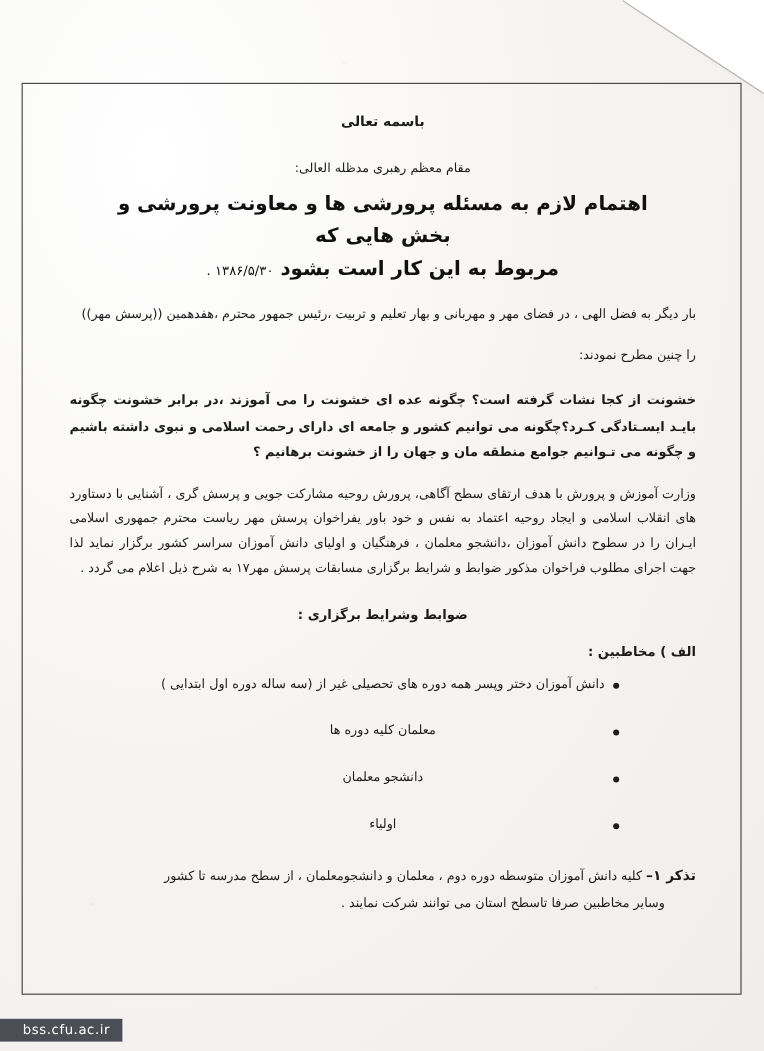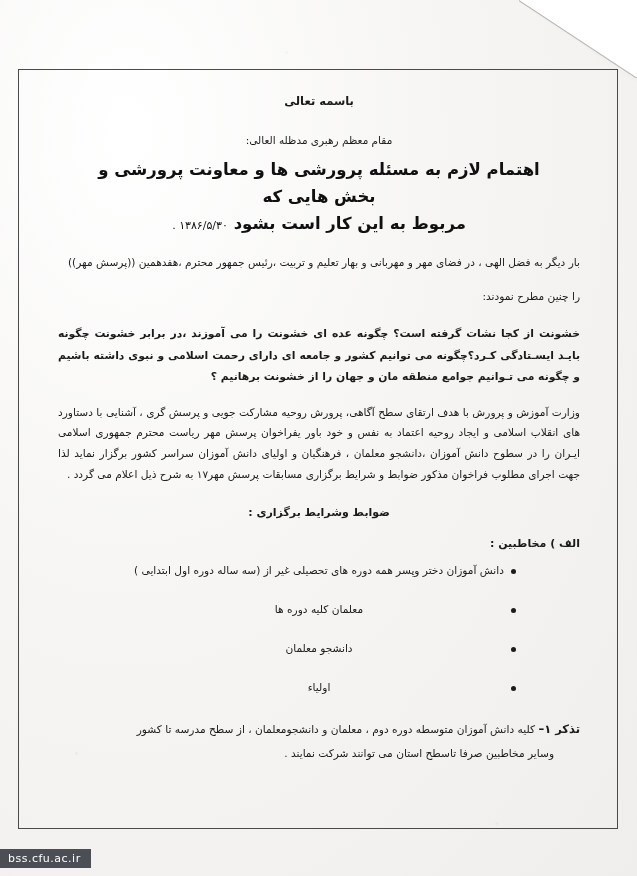--- a/index.html
+++ b/index.html
@@ -187,21 +187,21 @@
 
   
   .watermark {
     position: absolute;
     left: 0;
     bottom: 8px;
     background: #4b4f55;
     color: #ffffff;
     font-family: "DejaVu Sans", sans-serif;
     font-size: 11px;
-    padding: 3px 10px 3px 8px;
+    padding: 3px 10px 3px 19px;
     letter-spacing: 0.5px;
     direction: ltr;
   }
 
   
   .speckle {
     position: absolute;
     inset: 0;
     pointer-events: none;
     background:

